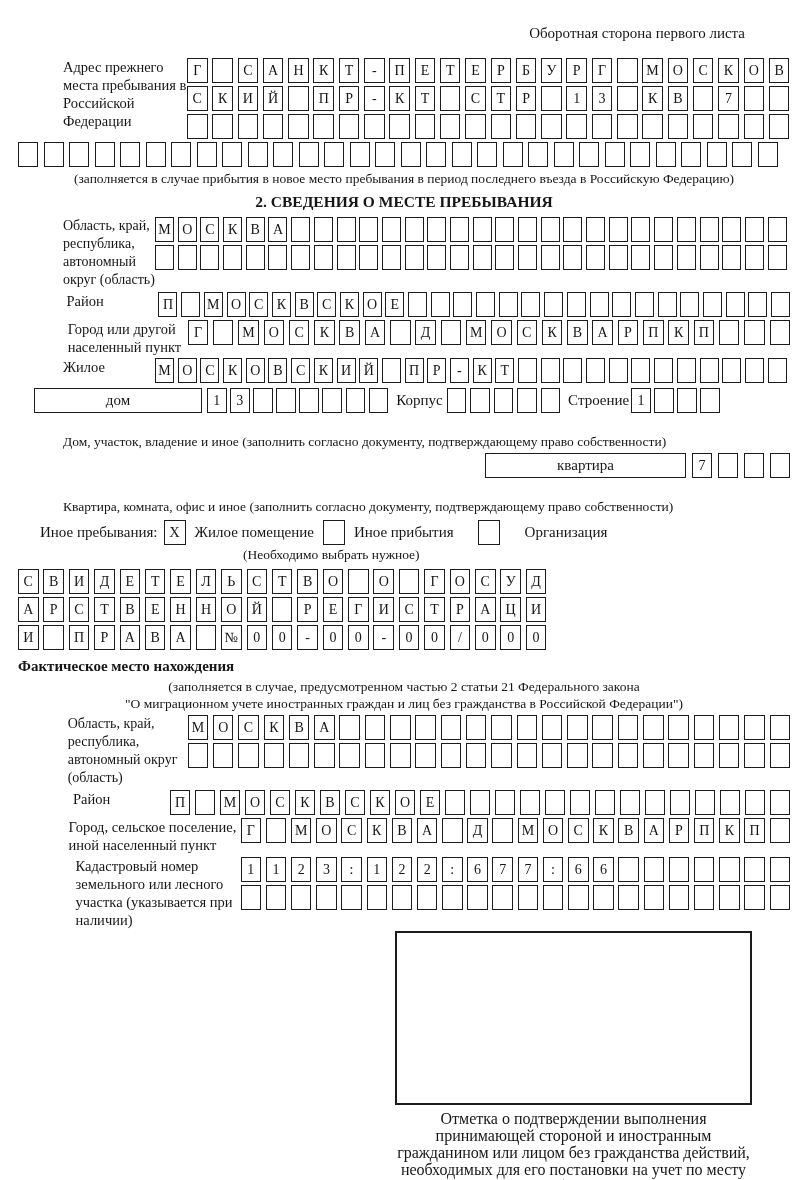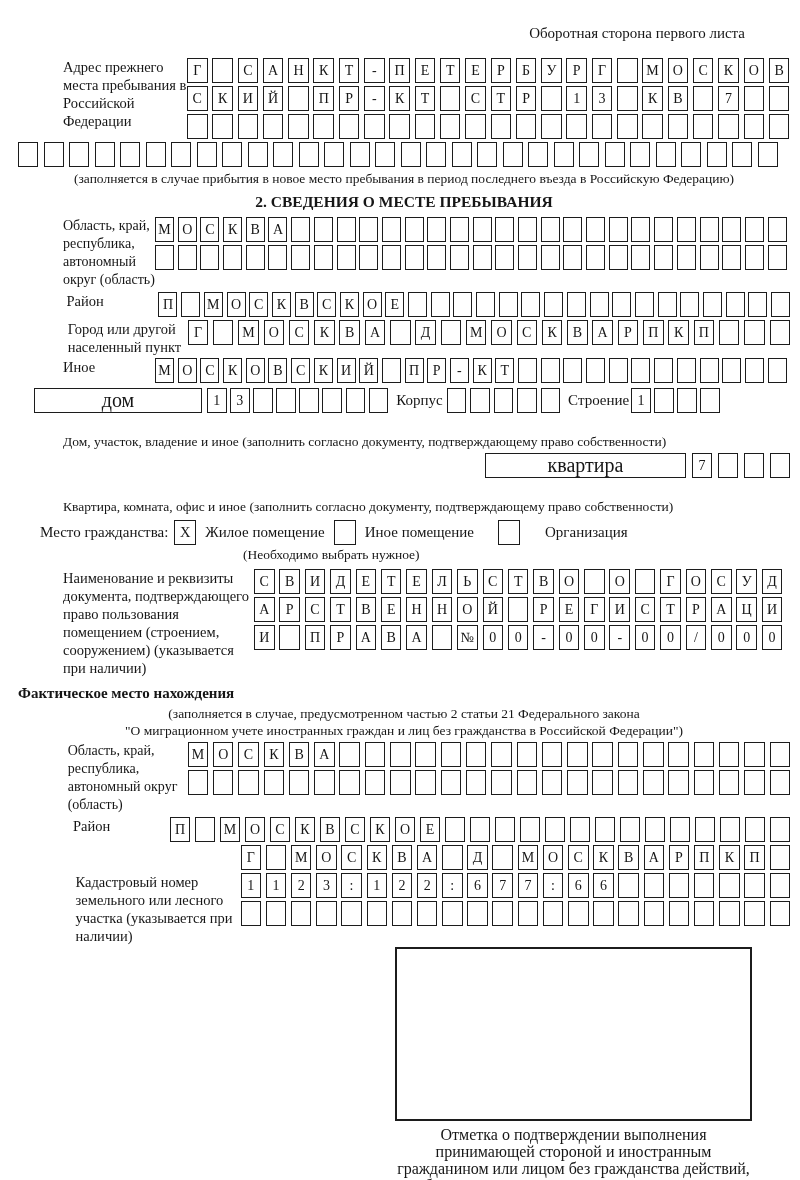--- a/index.html
+++ b/index.html
@@ -43,21 +43,21 @@
   .w-city{width:120px;}
   .w-street{width:92px;}
   .w-doc{width:191px;}
   .w-region2{width:120px;font-size:14px;}
   .w-district2{width:97px;}
   .w-city2{width:172px;}
   .w-cad{width:165px;}
 
   .house-row{margin-left:16px;}
   .wide-box{flex:none;height:25px;border:1.5px solid #1c1c1c;box-sizing:border-box;
-            display:flex;align-items:center;justify-content:center;font-size:20px;}
+            display:flex;align-items:center;justify-content:center;font-size:15px;}
   .house-box{width:168px;margin-right:5px;}
   .apt-box{width:201px;margin-right:6px;}
   .inline-lab{font-size:15px;line-height:25px;}
   .lab-korpus{margin-left:8px;margin-right:4px;}
   .lab-stroenie{margin-left:8px;margin-right:2px;}
 
   .sub-note{margin-top:21px;font-size:13.5px;margin-left:45px;}
 
   .stay-row{margin-top:5px;margin-left:22px;align-items:center;}
   .stay-label{font-size:15px;}
@@ -327,21 +327,21 @@
         <div class="cell">П</div>
         <div class="cell">К</div>
         <div class="cell">П</div>
         <div class="cell"></div>
         <div class="cell"></div>
         <div class="cell"></div>
       </div>
   </div>
 
   <div class="frow mt2">
-    <div class="flabel w-street">Иное</div>
+    <div class="flabel w-street">Жилое</div>
     <div class="cells p28">
         <div class="cell">М</div>
         <div class="cell">О</div>
         <div class="cell">С</div>
         <div class="cell">К</div>
         <div class="cell">О</div>
         <div class="cell">В</div>
         <div class="cell">С</div>
         <div class="cell">К</div>
         <div class="cell">И</div>
@@ -402,32 +402,31 @@
     <div class="cells pa4">
         <div class="cell">7</div>
         <div class="cell"></div>
         <div class="cell"></div>
         <div class="cell"></div>
       </div>
   </div>
   <div class="sub-note" style="margin-left:45px;">Квартира, комната, офис и иное (заполнить согласно документу, подтверждающему право собственности)</div>
 
   <div class="frow stay-row">
-    <div class="stay-label">Место гражданства:</div>
+    <div class="stay-label">Иное пребывания:</div>
     <div class="checkbox cb1">X</div>
     <div class="stay-opt opt1">Жилое помещение</div>
     <div class="checkbox cb2"></div>
-    <div class="stay-opt opt2">Иное помещение</div>
+    <div class="stay-opt opt2">Иное прибытия</div>
     <div class="checkbox cb3"></div>
     <div class="stay-opt opt3">Организация</div>
   </div>
   <div class="choose-note">(Необходимо выбрать нужное)</div>
 
   <div class="frow mt6">
-    <div class="flabel w-doc">Наименование и реквизиты документа, подтверждающего право пользования помещением (строением, сооружением) (указывается при наличии)</div>
     <div class="gridcol">
       <div class="cells p21">
           <div class="cell">С</div>
           <div class="cell">В</div>
           <div class="cell">И</div>
           <div class="cell">Д</div>
           <div class="cell">Е</div>
           <div class="cell">Т</div>
           <div class="cell">Е</div>
           <div class="cell">Л</div>
@@ -581,20 +580,21 @@
         <div class="cell"></div>
         <div class="cell"></div>
         <div class="cell"></div>
         <div class="cell"></div>
         <div class="cell"></div>
         <div class="cell"></div>
       </div>
   </div>
 
   <div class="frow mt3">
+    <div class="flabel w-city2">Город, сельское поселение, иной населенный пункт</div>
     <div class="cells p22">
         <div class="cell">Г</div>
         <div class="cell"></div>
         <div class="cell">М</div>
         <div class="cell">О</div>
         <div class="cell">С</div>
         <div class="cell">К</div>
         <div class="cell">В</div>
         <div class="cell">А</div>
         <div class="cell"></div>

